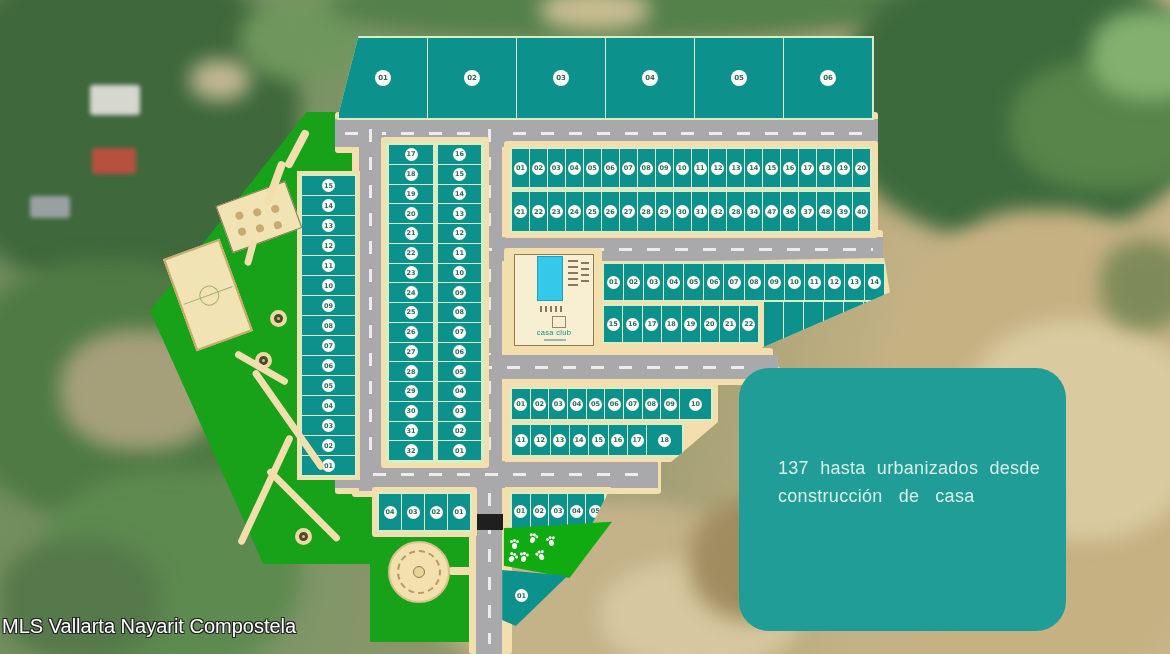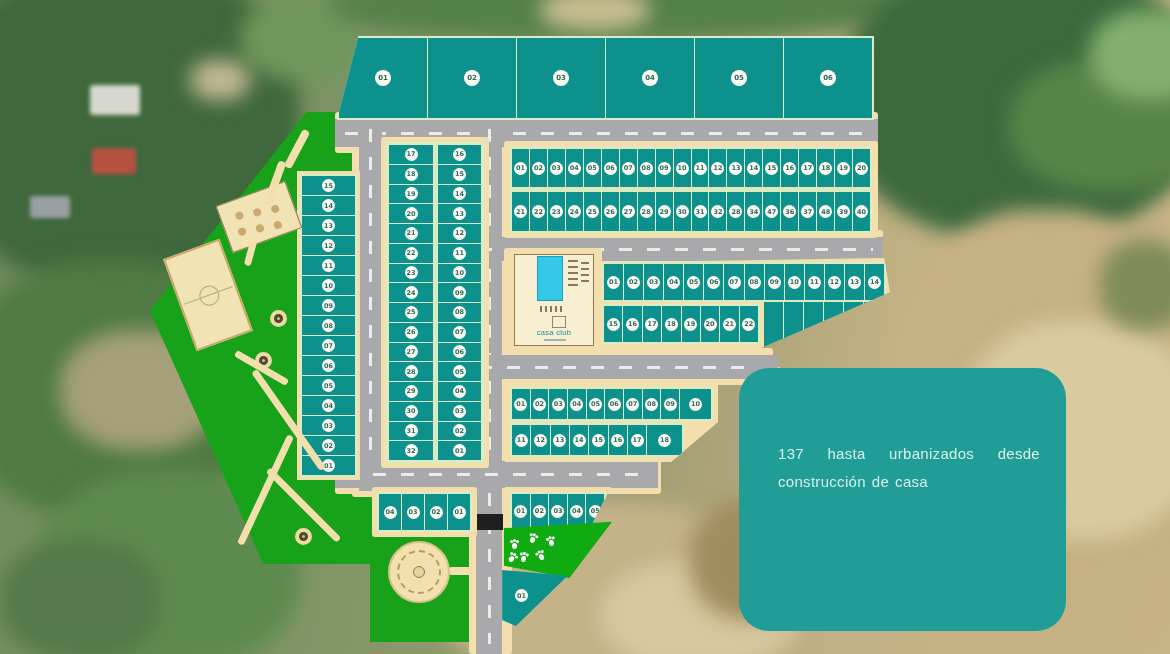--- a/index.html
+++ b/index.html
@@ -54,24 +54,24 @@
   
   .casa-int{position:absolute;left:514px;top:254px;width:80px;height:92px;background:#f8efd3;
     border:1px solid #8f7c53;z-index:5;box-sizing:border-box;}
   .pool{position:absolute;left:537px;top:256px;width:26px;height:45px;background:#35c8e8;border:1px solid #1a9ec2;z-index:6;box-sizing:border-box;}
   .furn{position:absolute;z-index:6;}
   .casa-label{position:absolute;left:524px;top:328px;width:60px;text-align:center;
     font-size:7.5px;color:#128f8a;z-index:6;letter-spacing:.3px;}
   .casa-sub{position:absolute;left:544px;top:339px;width:22px;height:2px;background:#9db6b0;z-index:6;}
   
   .infobox{position:absolute;left:739px;top:368px;width:327px;height:263px;background:#1f9d96;border-radius:30px;z-index:7;}
-  .iltext{position:absolute;left:39px;top:72px;width:262px;font-size:15px;line-height:27.5px;
+  .iltext{position:absolute;left:39px;top:87px;width:262px;font-size:18px;line-height:27.5px;
     color:#d9efe9;letter-spacing:.3px;}
   .il{display:flex;justify-content:space-between;}
-  .il.last{justify-content:flex-start;gap:6px;}
+  .il.last{justify-content:flex-start;gap:16px;}
   .titlebox{position:absolute;left:0;top:563px;width:371px;height:91px;background:#2ba19c;z-index:8;}
   .title{position:absolute;left:28px;top:12px;font-family:"Liberation Serif",serif;
     font-size:47px;letter-spacing:5px;color:#eefbf8;white-space:nowrap;}
   .watermark{position:absolute;left:2px;top:615px;font-size:20px;color:#fff;z-index:9;white-space:nowrap;
     text-shadow:-1px -1px 0 #222,1px -1px 0 #222,-1px 1px 0 #222,1px 1px 0 #222;}
 </style>
 </head>
 <body>
 
 <div id="stage">
@@ -639,14 +639,15 @@
           <span>desde</span>
         </div>
         <div class="il last">
           <span>construcción</span>
           <span>de</span>
           <span>casa</span>
         </div>
       </div>
   </div>
 
+  <div class="watermark">MLS Vallarta Nayarit Compostela</div>
 
 </div>
 
 </body></html>

